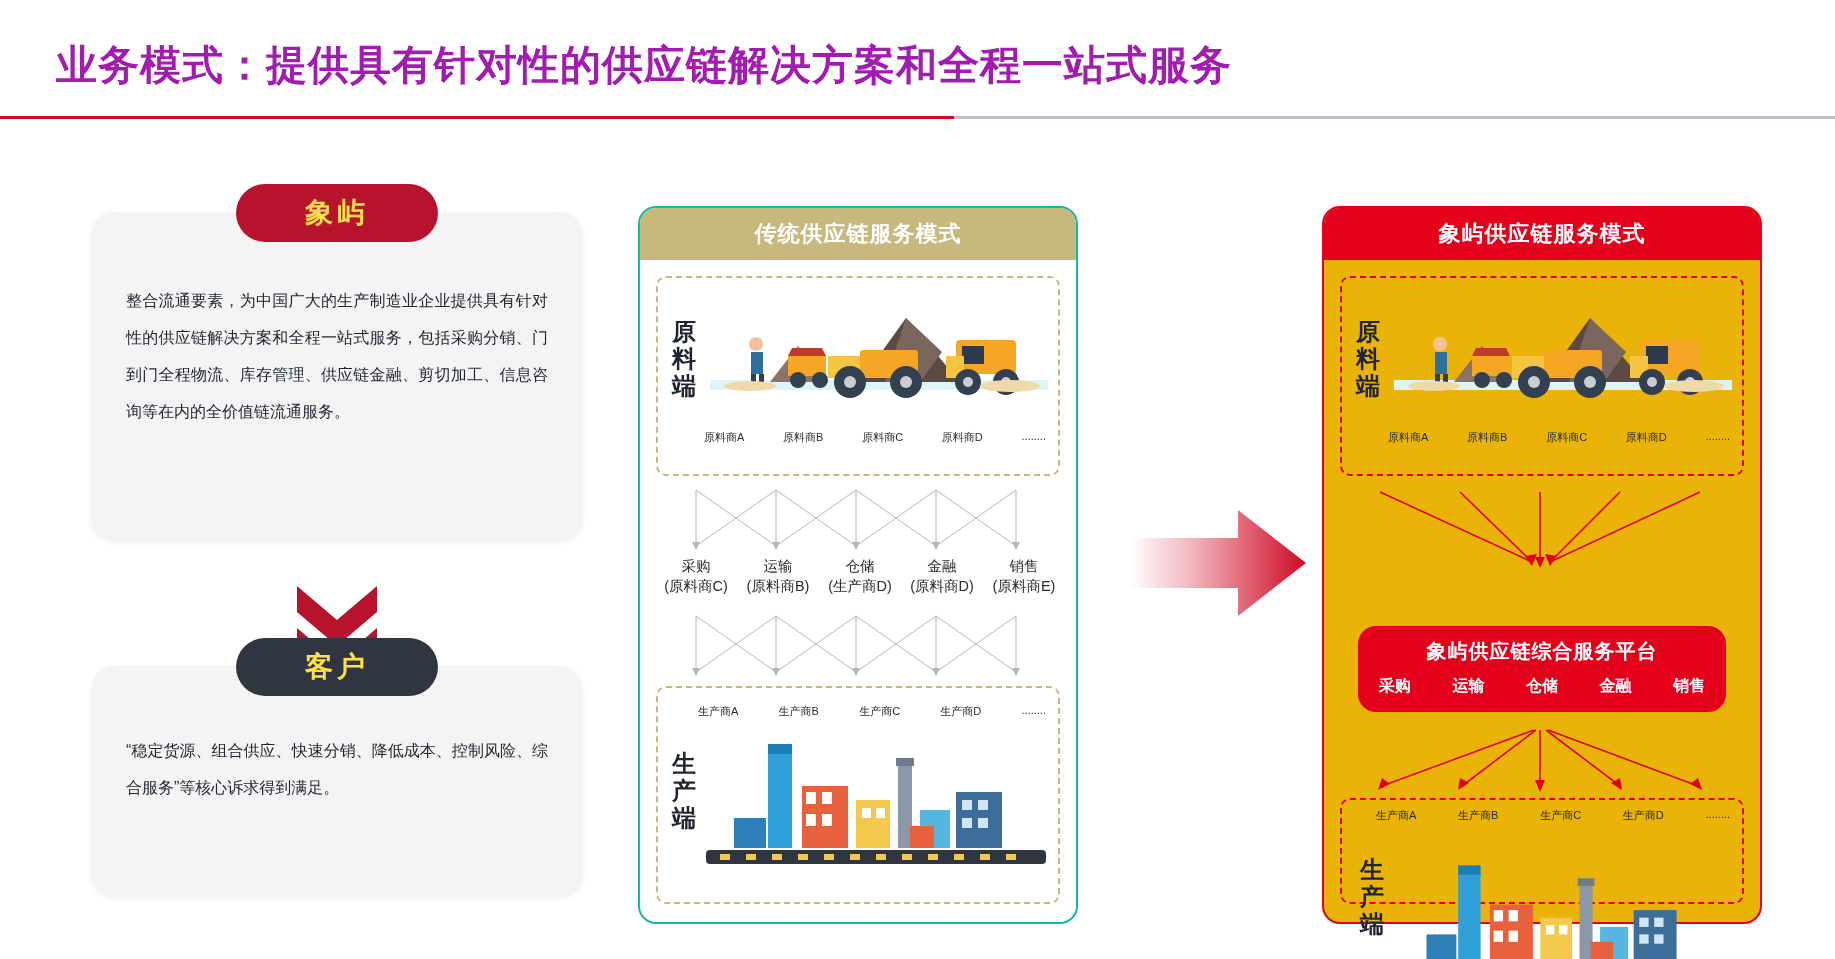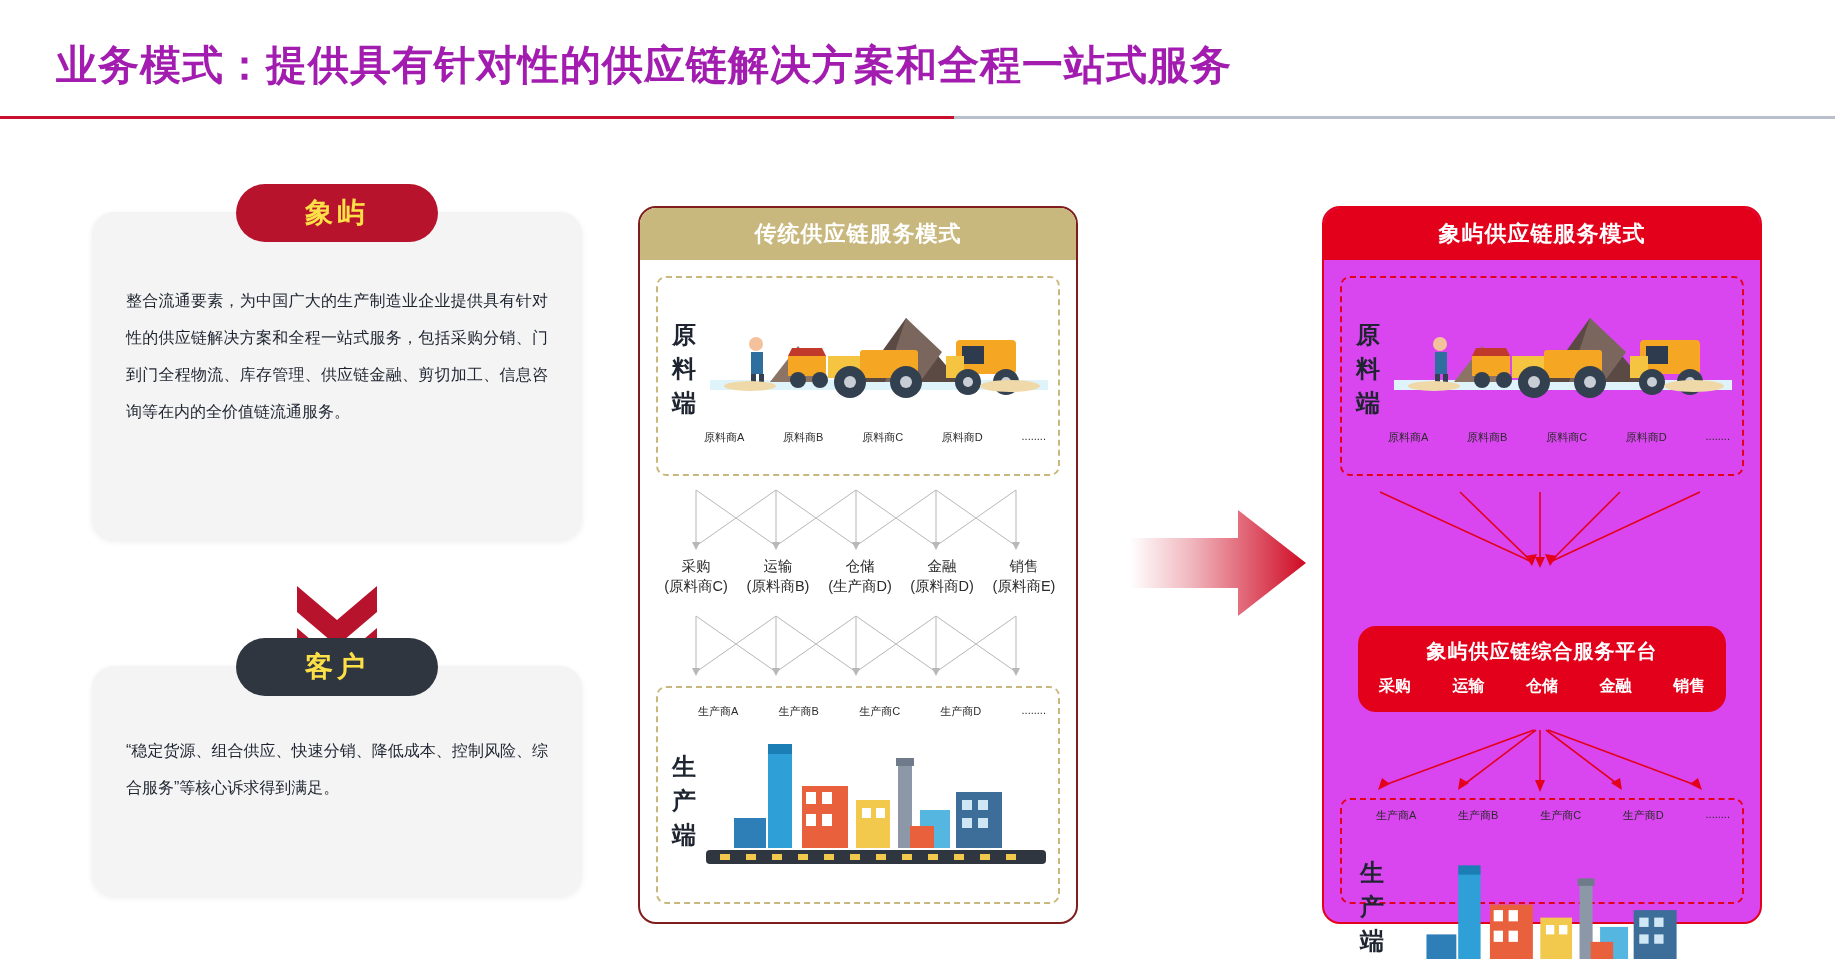--- a/index.html
+++ b/index.html
@@ -98,21 +98,21 @@
   .panel {
     position: absolute;
     border-radius: 18px;
     box-sizing: border-box;
   }
   .panel-trad {
     left: 638px;
     top: 206px;
     width: 440px;
     height: 718px;
-    border: 2px solid #7f1d1d;
+    border: 2px solid #14b8a6;
     background: #ffffff;
   }
   .panel-head {
     height: 52px;
     border-radius: 16px 16px 0 0;
     display: flex;
     align-items: center;
     justify-content: center;
     font-size: 22px;
     font-weight: bold;
@@ -121,36 +121,36 @@
   }
   .head-gold { background: #c9b87d; }
   .head-red { background: #e3001b; }
 
   .panel-xy {
     left: 1322px;
     top: 206px;
     width: 440px;
     height: 718px;
     border: 2px solid #e3001b;
-    background: #d946ef;
+    background: #eab308;
   }
 
   .dash-box {
     position: absolute;
     box-sizing: border-box;
     border-radius: 10px;
   }
   .dash-gold { border: 2px dashed #c9b87d; }
   .dash-red { border: 2px dashed #e3001b; }
 
   .vlabel {
     position: absolute;
     font-size: 24px;
     font-weight: bold;
-    line-height: 34px;
+    line-height: 27px;
     width: 28px;
     text-align: center;
     color: #1e2430;
   }
   .supplier-row {
     position: absolute;
     display: flex;
     justify-content: space-between;
     font-size: 11px;
     color: #2b2b2b;

